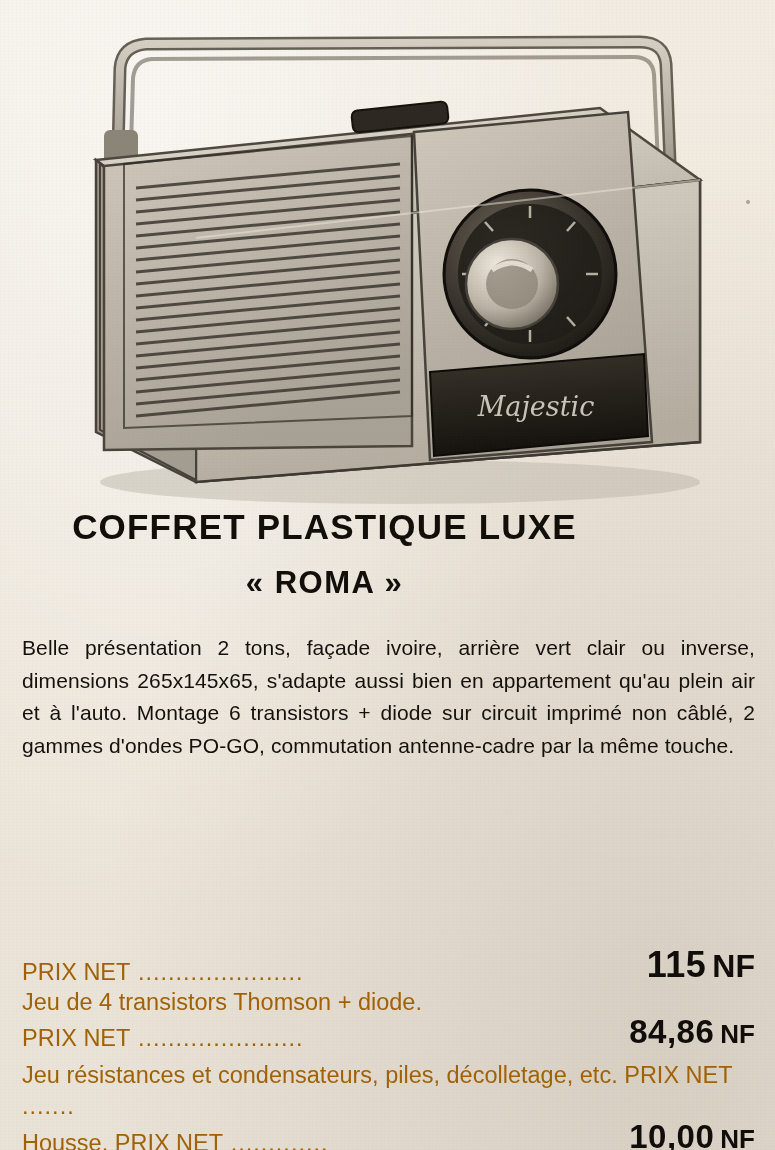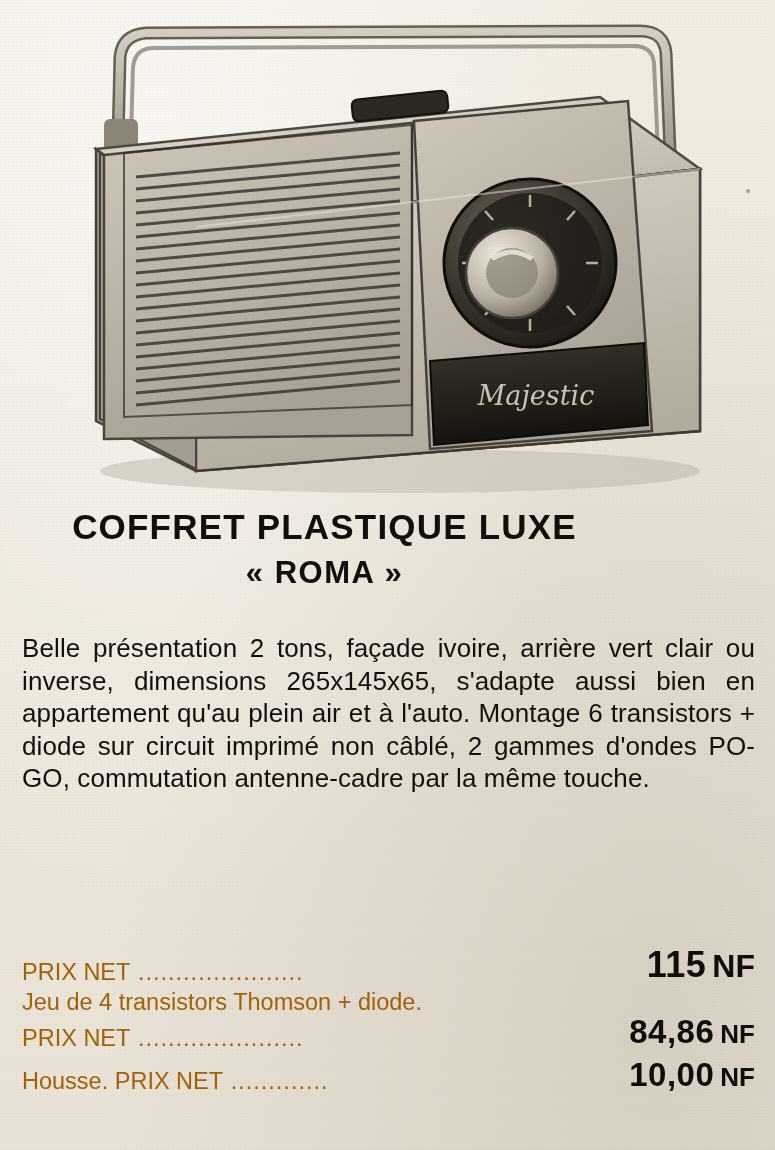--- a/index.html
+++ b/index.html
@@ -35,21 +35,21 @@
   }
   .page {
     position: relative;
     width: 775px;
     height: 1150px;
   }
 
   
   .illus {
     position: absolute;
-    left: 0; top: 1px;
+    left: 0; top: 12px;
     width: 775px;
     height: 500px;
   }
   .illus svg { display:block; }
 
   
   .title-block {
     position: absolute;
     left: 0;
     top: 508px;
@@ -60,33 +60,33 @@
     font-weight: 700;
     font-size: 35px;
     letter-spacing: 1.2px;
     line-height: 1.06;
     color: #120f0b;
   }
   .title-sub {
     font-weight: 700;
     font-size: 31px;
     letter-spacing: 1.5px;
-    margin-top: 10px;
+    margin-top: 20px;
     color: #120f0b;
   }
 
   
   .copy {
     position: absolute;
     left: 22px;
     top: 632px;
     width: 733px;
   }
   .para {
-    font-size: 26px;
+    font-size: 21px;
     line-height: 32.5px;
     letter-spacing: .1px;
     text-align: justify;
     text-justify: inter-word;
     color: #14110d;
   }
   .para + .para { margin-top: 2px; }
   .para b, .strong {
     font-weight: 700;
   }
@@ -295,20 +295,21 @@
     </div>
 
     <div class="price-row">
       <div class="price-left"><span>PRIX NET</span><span class="dots"> ......................</span></div>
       <div class="price-right"><span class="amount">84,86</span><span class="cur">NF</span></div>
     </div>
 
     <div class="row-spacer"></div>
 
     <div class="price-row two-line">
+      <div class="price-left"><span>Jeu résistances et condensateurs, piles, décolletage, etc. PRIX NET</span><span class="dots"> .......</span></div>
     </div>
 
     <div class="price-row">
       <div class="price-left"><span>Housse. PRIX NET</span><span class="dots"> .............</span></div>
       <div class="price-right"><span class="amount">10,00</span><span class="cur">NF</span></div>
     </div>
 
   </div>
 </div>
 

